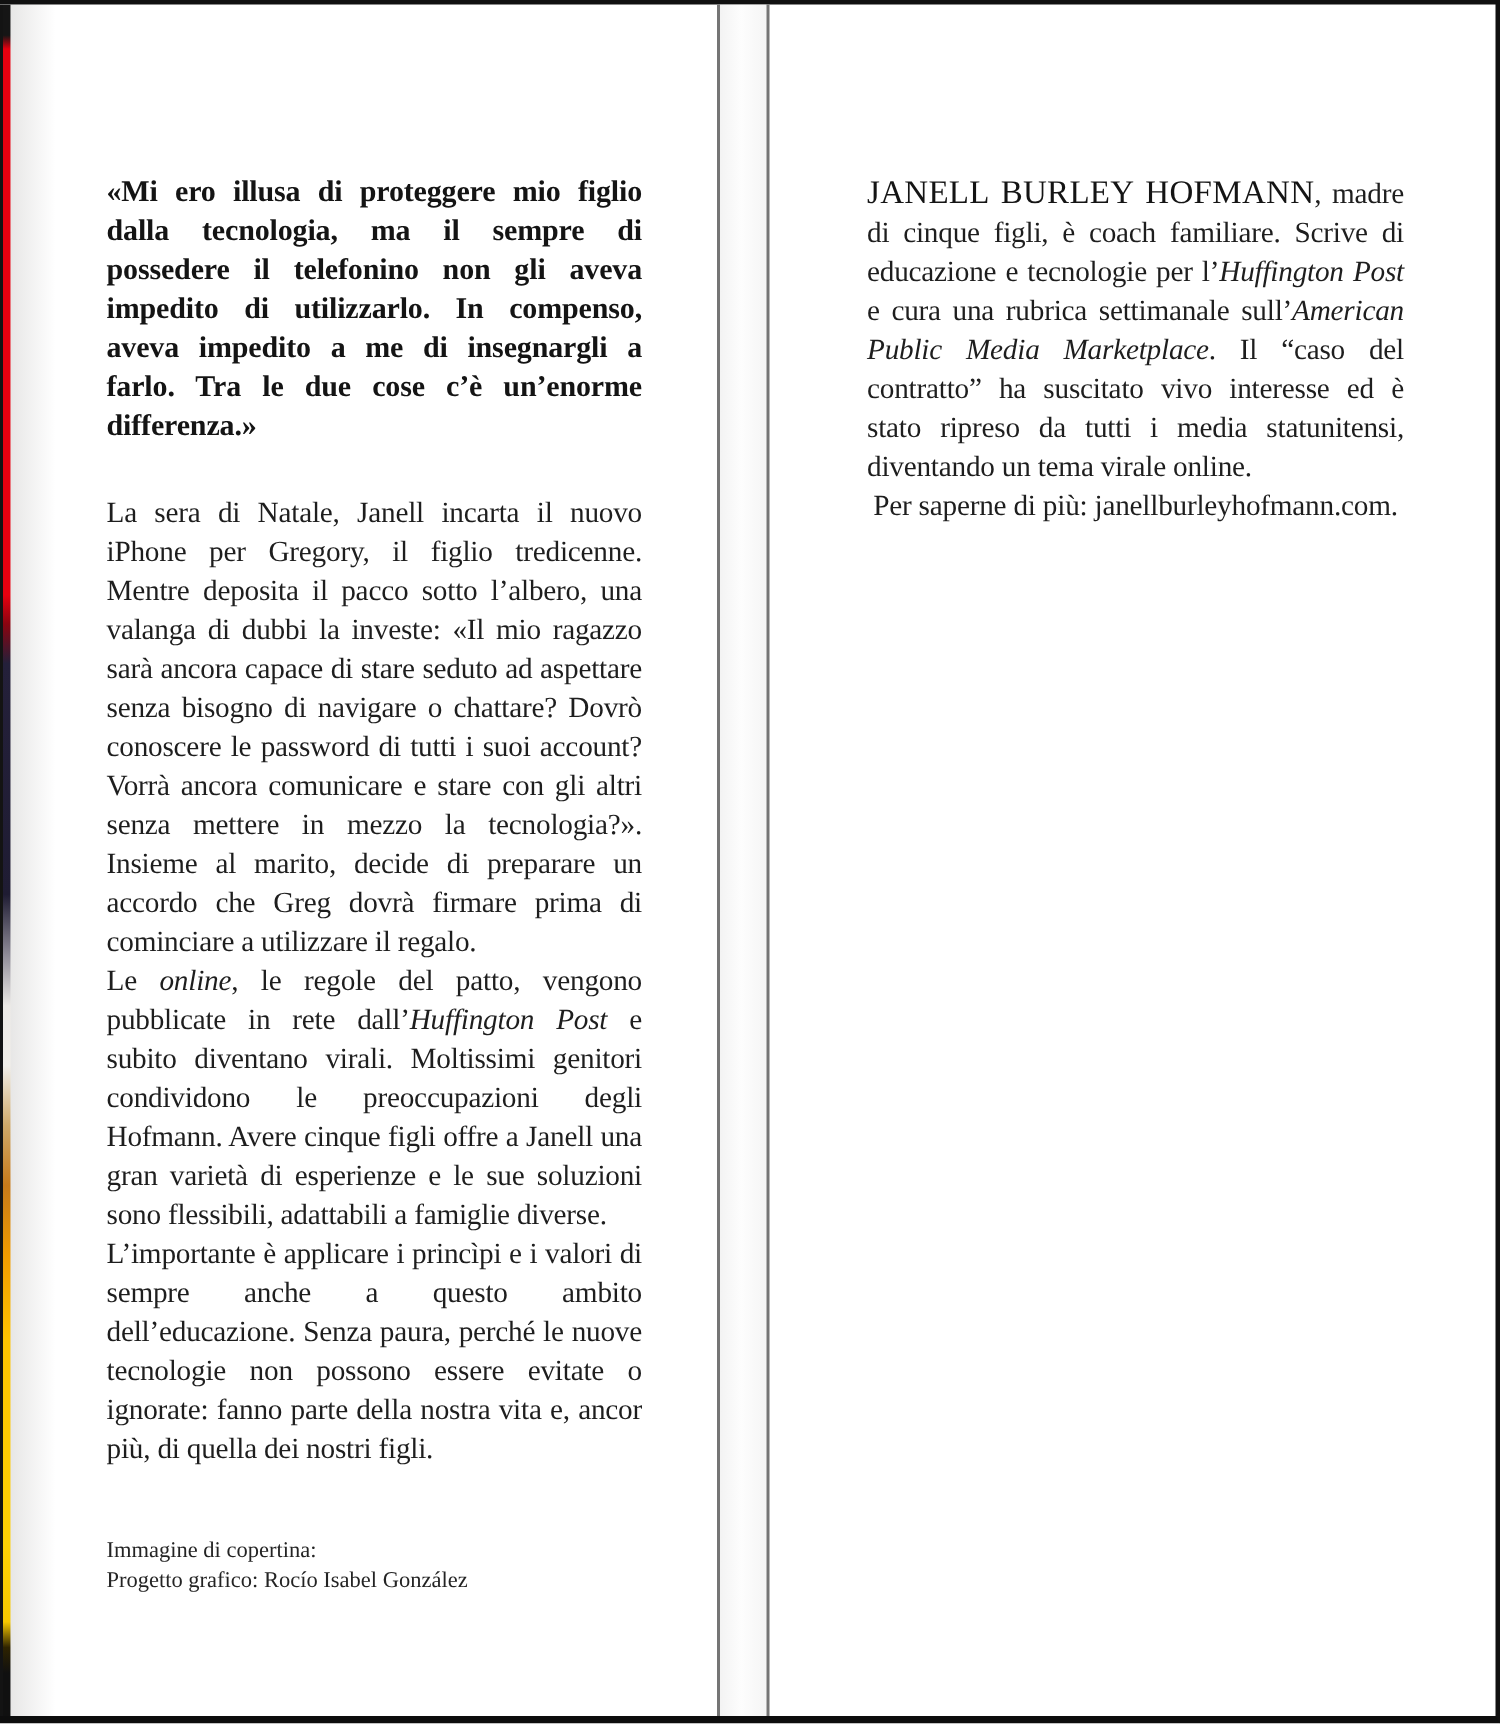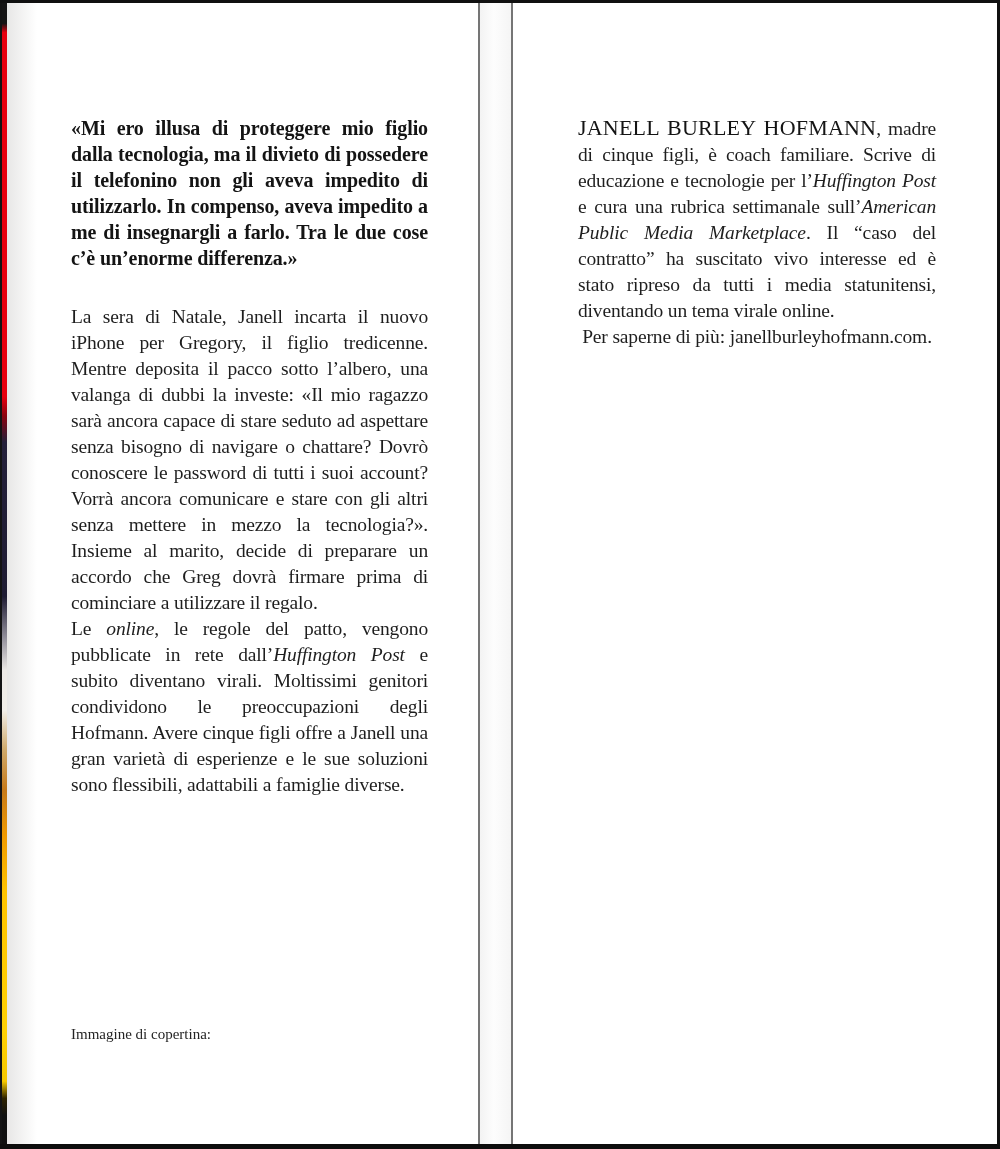--- a/index.html
+++ b/index.html
@@ -90,29 +90,31 @@
 
   <div class="spine-black"></div>
   <div class="spine-color"></div>
   <div class="left-shadow"></div>
 
   <div class="gutter-bg"></div>
   <div class="fold-line fl-left"></div>
   <div class="fold-line fl-right"></div>
 
   <section class="left-col">
-    <p class="quote">«Mi ero illusa di proteggere mio figlio dalla tecnologia, ma il divieto di possedere il telefonino non gli aveva impedito di utilizzarlo. In compenso, aveva impedito a me di insegnargli a farlo. Tra le due cose c’è un’enorme differenza.»</p>
+    <p class="quote">«Mi ero illusa di proteggere mio figlio dalla tecnologia, ma il sempre di possedere il telefonino non gli aveva impedito di utilizzarlo. In compenso, aveva impedito a me di insegnargli a farlo. Tra le due cose c’è un’enorme differenza.»</p>
     <div class="body-text">
       <p>La sera di Natale, Janell incarta il nuovo iPhone per Gregory, il figlio tredicenne. Mentre deposita il pacco sotto l’albero, una valanga di dubbi la investe: «Il mio ragazzo sarà ancora capace di stare seduto ad aspettare senza bisogno di navigare o chattare? Dovrò conoscere le password di tutti i suoi account? Vorrà ancora comunicare e stare con gli altri senza mettere in mezzo la tecnologia?». Insieme al marito, decide di preparare un accordo che Greg dovrà firmare prima di cominciare a utilizzare il regalo.</p>
       <p><span>Le </span><em>online</em><span>, le regole del patto, vengono pubblicate in rete dall’</span><em>Huffington Post</em><span> e subito diventano virali. Moltissimi genitori condividono le preoccupazioni degli Hofmann. Avere cinque figli offre a Janell una gran varietà di esperienze e le sue soluzioni sono flessibili, adattabili a famiglie diverse.</span></p>
+      <p>L’importante è applicare i princìpi e i valori di sempre anche a questo ambito dell’educazione. Senza paura, perché le nuove tecnologie non possono essere evitate o ignorate: fanno parte della nostra vita e, ancor più, di quella dei nostri figli.</p>
     </div>
   </section>
 
   <div class="credits">
     <div>Immagine di copertina:</div>
+    <div>Progetto grafico: Rocío Isabel González</div>
   </div>
 
   <section class="right-col">
     <p class="bio"><span class="author-name">JANELL BURLEY HOFMANN</span><span>, madre di cinque figli, è coach familiare. Scrive di educazione e tecnologie per l’</span><em>Huffington Post</em><span> e cura una rubrica settimanale sull’</span><em>American Public Media Marketplace</em><span>. Il “caso del contratto” ha suscitato vivo interesse ed è stato ripreso da tutti i media statunitensi, diventando un tema virale online.</span></p>
     <p class="more">Per saperne di più: janellburleyhofmann.com.</p>
   </section>
 
 </div>
 
 </body></html>

